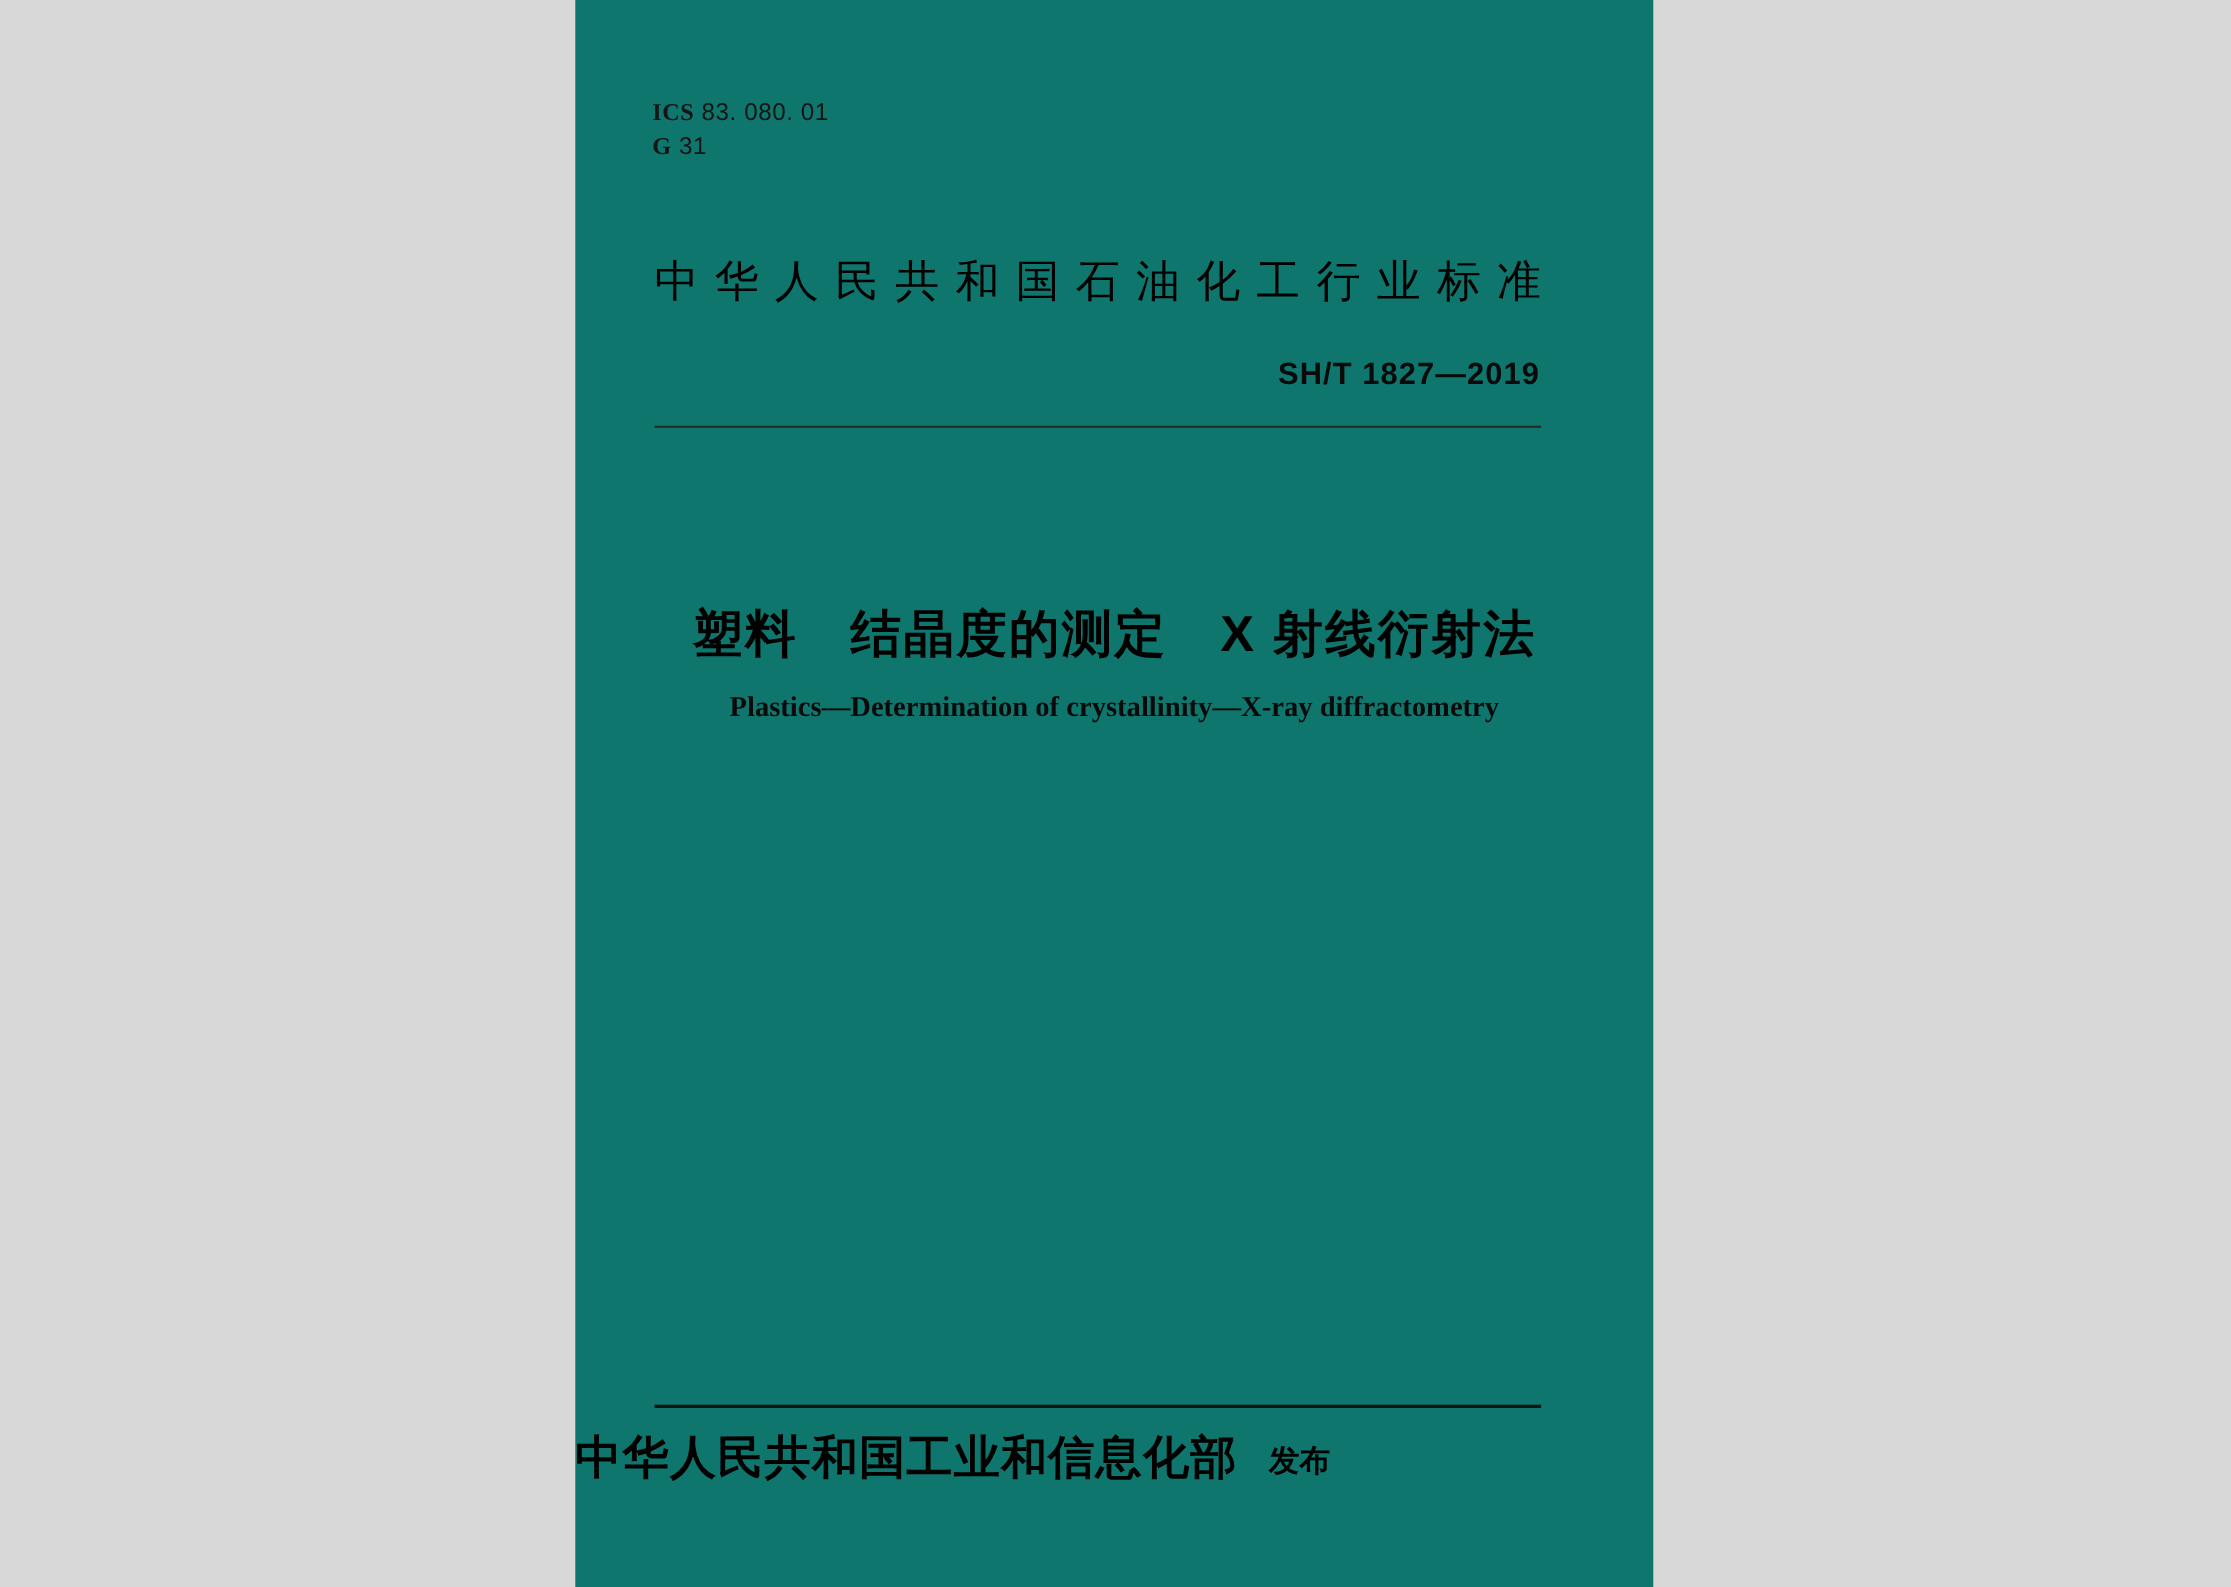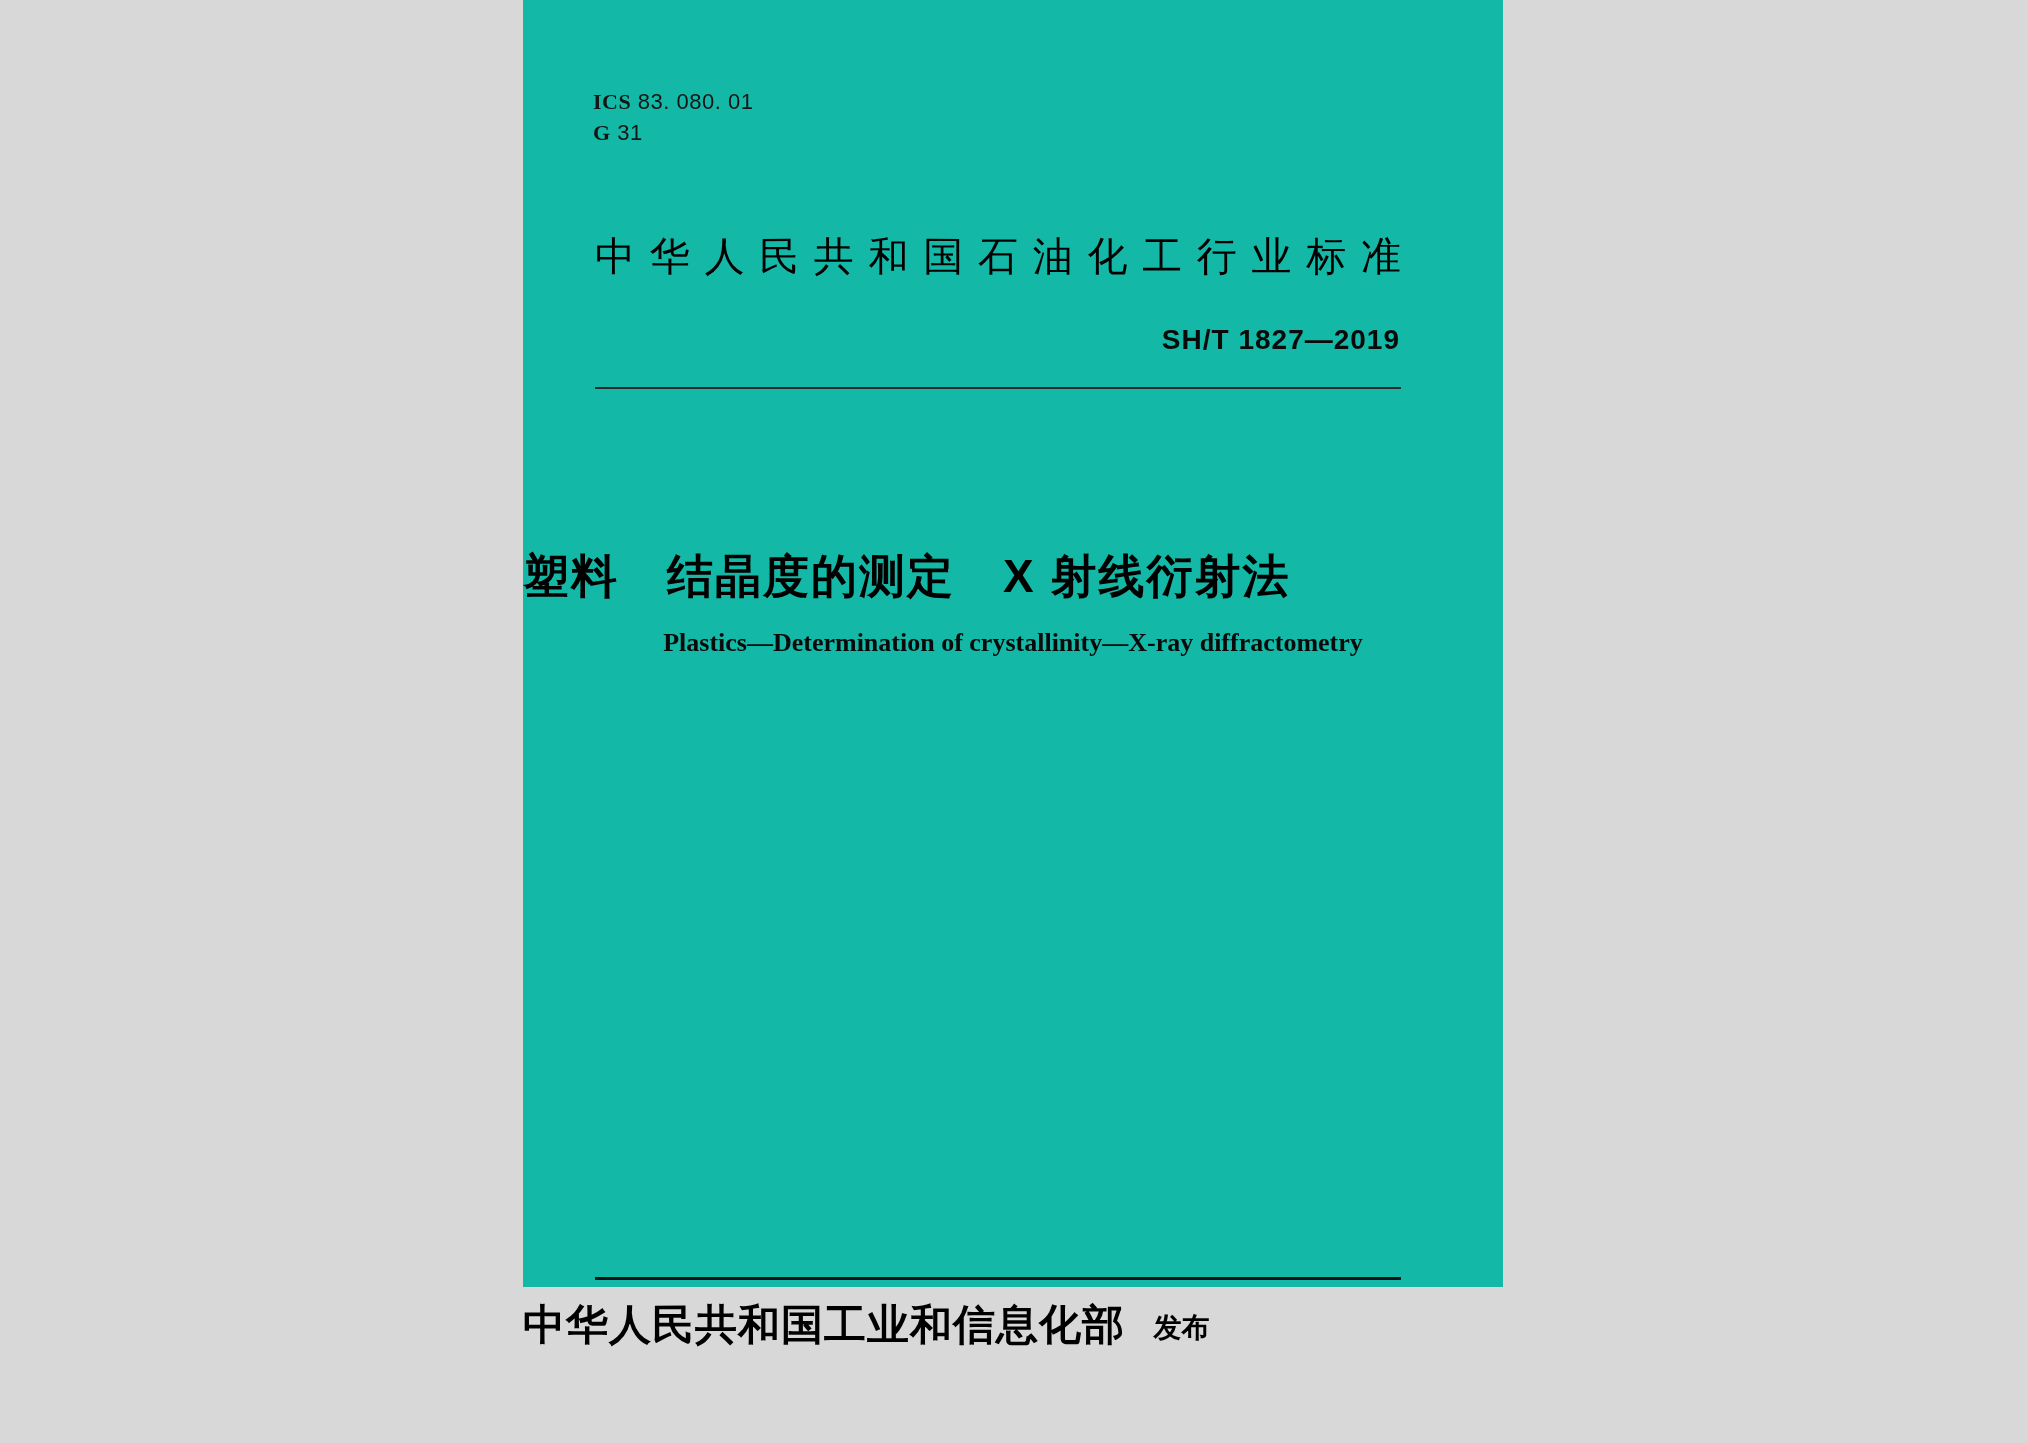--- a/index.html
+++ b/index.html
@@ -6,22 +6,22 @@
   body {
     width: 2028px; height: 1443px;
     background: #d8d8d8;
     font-family: "Liberation Sans", sans-serif;
     color: #0d0d0d;
     overflow: hidden;
   }
   .canvas { position: relative; width: 2028px; height: 1443px; }
   .paper {
     position: absolute; left: 523px; top: 0;
-    width: 980px; height: 1287px;
-    background: #14b8a6;
+    width: 980px; height: 1443px;
+    background: #0f766e;
   }
   
   .ics-block {
     position: absolute; left: 70px; top: 86px;
     font-size: 22px; line-height: 31px; color: #151515;
     letter-spacing: 0.5px;
   }
   .ics-block .serif-bold {
     font-family: "Liberation Serif", serif; font-weight: 700;
   }
@@ -40,20 +40,21 @@
     position: absolute; right: 103px; top: 324px;
     font-size: 28px; font-weight: 700; letter-spacing: 1px; color: #0a0a0a;
   }
   .rule-top {
     position: absolute; left: 72px; top: 387px; width: 806px; height: 2px;
     background: #2a2a2a;
   }
   
   .title-cn {
     position: absolute; left: 0; top: 546px; width: 980px;
+    text-align: center;
     font-size: 46px; font-weight: 700; letter-spacing: 2px; color: #000;
   }
   .title-en {
     position: absolute; left: 0; top: 628px; width: 980px;
     text-align: center;
     font-family: "Liberation Serif", serif;
     font-size: 26px; font-weight: 700; color: #0a0a0a;
   }
   
   .dates-row {

